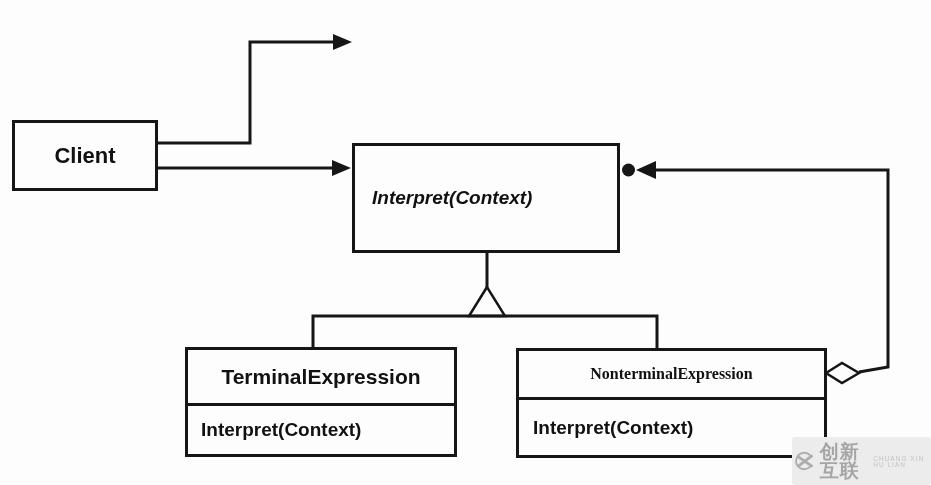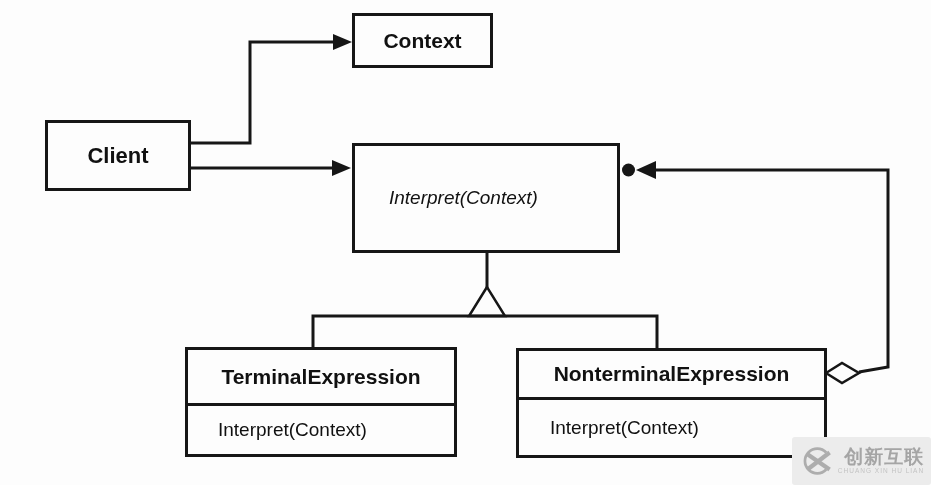--- a/index.html
+++ b/index.html
@@ -22,48 +22,47 @@
   }
   .uml-head{
     box-sizing:border-box;
     display:flex;align-items:center;justify-content:center;
     font-weight:bold;
   }
   .uml-head.divided{border-bottom:3px solid #161616;}
   .uml-body{
     flex:1;
     display:flex;align-items:center;
-    font-weight:normal;
-    margin-left:17px;
+    font-weight:bold;
   }
   .italic{font-style:italic;}
   
-  .box-client{left:12px;top:120px;width:146px;height:71px;margin-left:33px;}
+  .box-client{left:12px;top:120px;width:146px;height:71px;}
   .box-client .uml-head{flex:1;font-size:22px;}
   .box-context{left:352px;top:13px;width:141px;height:55px;}
   .box-context .uml-head{flex:1;font-size:21px;}
   .box-abstract{left:352px;top:143px;width:268px;height:110px;}
   .box-abstract .uml-head{height:51px;font-size:20px;}
   .box-abstract .uml-body{font-size:19px;padding-left:17px;}
   .box-terminal{left:185px;top:347px;width:272px;height:110px;}
   .box-terminal .uml-head{height:56px;font-size:21px;}
   .box-terminal .uml-body{font-size:19px;padding-left:13px;}
   .box-nonterminal{left:516px;top:348px;width:311px;height:110px;}
-  .box-nonterminal .uml-head{height:49px;font-size:21px;}
+  .box-nonterminal .uml-head{height:49px;font-size:16px;font-family:Liberation Serif, serif;}
   .box-nonterminal .uml-body{font-size:19px;padding-left:14px;}
   
   .watermark{
     position:absolute;
     left:792px;top:437px;width:139px;height:48px;
     background:#ececec;
     border-radius:3px;
     display:flex;align-items:center;justify-content:center;
     gap:5px;
   }
-  .wm-text{display:flex;flex-direction:column;align-items:flex-end;line-height:1;}
+  .wm-text{display:flex;align-items:center;line-height:1;}
   .wm-cn{font-size:19px;font-weight:bold;color:#a5a5a5;letter-spacing:1px;}
   .wm-en{font-size:6.5px;color:#c3c3c3;letter-spacing:1px;margin-top:2px;}
 </style>
 </head>
 <body>
 
 <div class="canvas">
 
   <svg class="connectors" viewBox="0 0 931 485" xmlns="http://www.w3.org/2000/svg">
     
@@ -88,23 +87,20 @@
       <polygon points="826,373 842,363 859,373 842,383" fill="#fdfdfd" stroke="#161616" stroke-width="2.5"></polygon>
       <polygon points="636,170 656,161 656,179" fill="#161616" stroke="none"></polygon>
       <circle cx="628.5" cy="170" r="6.5" fill="#161616" stroke="none"></circle>
     </g>
   </svg>
 
   <div class="uml-class box-client">
     <div class="uml-head">Client</div>
   </div>
 
-  <div class="uml-class box-context">
-    <div class="uml-head">Context</div>
-  </div>
 
   <div class="uml-class box-abstract">
     <div class="uml-body italic">Interpret(Context)</div>
   </div>
 
   <div class="uml-class box-terminal">
     <div class="uml-head divided">TerminalExpression</div>
     <div class="uml-body">Interpret(Context)</div>
   </div>
 

